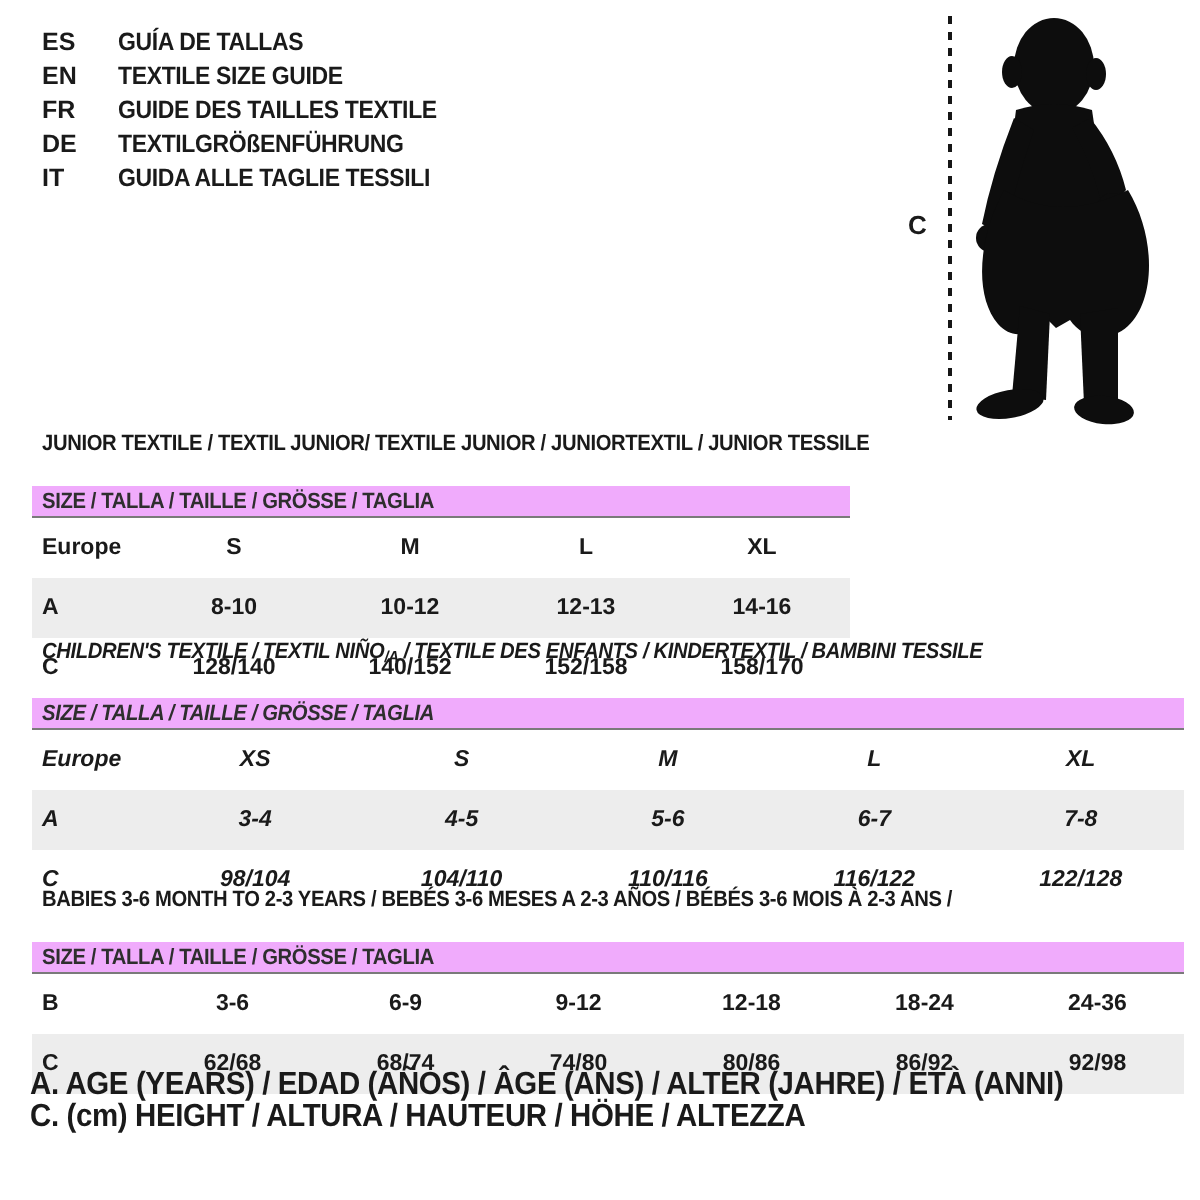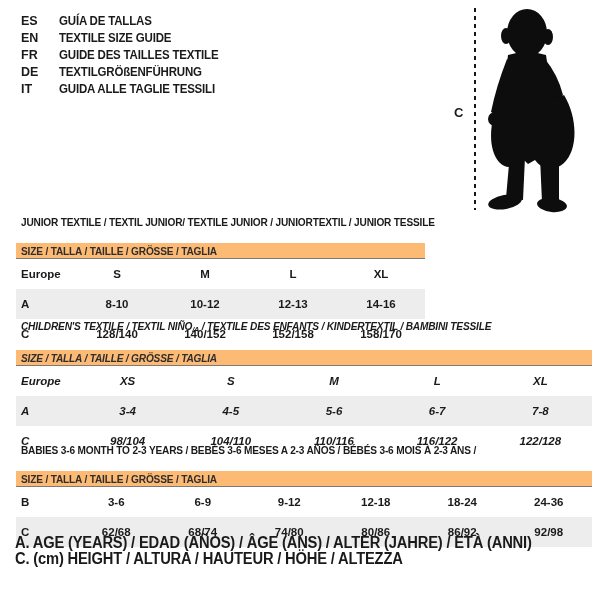--- a/index.html
+++ b/index.html
@@ -22,21 +22,21 @@
   
   .size-section{position:absolute;left:16px;}
   #sec-junior{top:215px;width:409px;}
   #sec-children{top:319px;width:576px;font-style:italic;}
   #sec-babies{top:443px;width:576px;}
   .section-title{font-size:11px;line-height:15px;white-space:nowrap;padding-left:5px;}
   .sub{font-size:8px;vertical-align:-2px;}
   .size-table{border-collapse:collapse;table-layout:fixed;width:100%;
     font-size:11.5px;font-weight:bold;color:#1a1a1a;margin-top:13px;}
   .size-table td{height:30px;padding:0;text-align:center;vertical-align:middle;}
-  .size-table td.bar{background:#fdba74;border-bottom:1.5px solid #7a7a7a;height:15px;
+  .size-table td.bar{background:#f0abfc;border-bottom:1.5px solid #7a7a7a;height:15px;
     text-align:left;padding-left:5px;color:#2e2e2e;font-size:11px;}
   .size-table td.rowlabel{text-align:left;padding-left:5px;}
   .size-table tr.alt td{background:#ededed;}
   
   .footnotes{position:absolute;left:15px;top:535px;font-size:16px;line-height:15.5px;}
 </style>
 </head>
 <body>
 
 <div class="lang-header">

